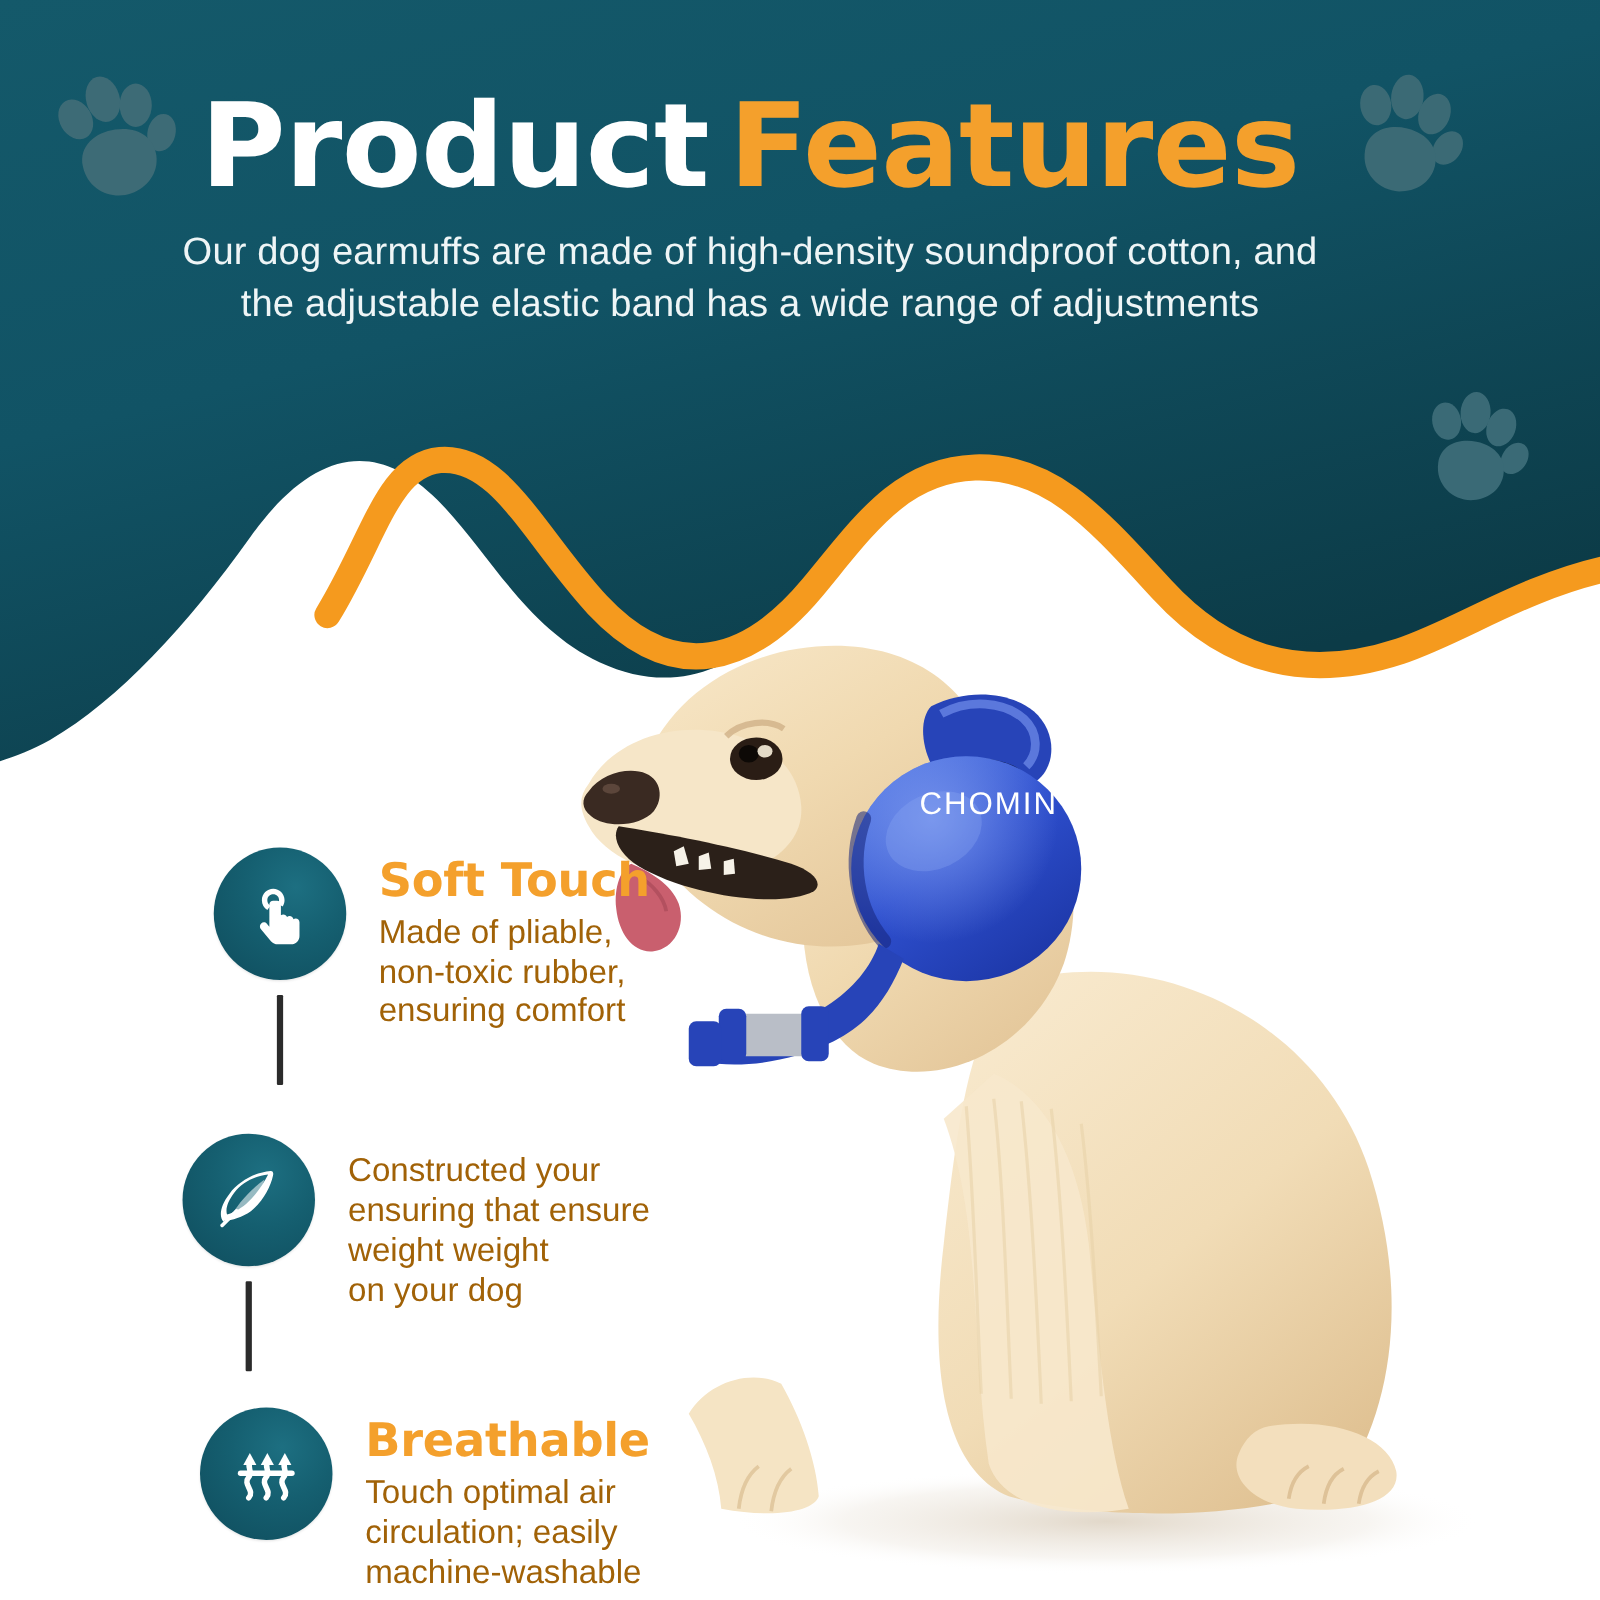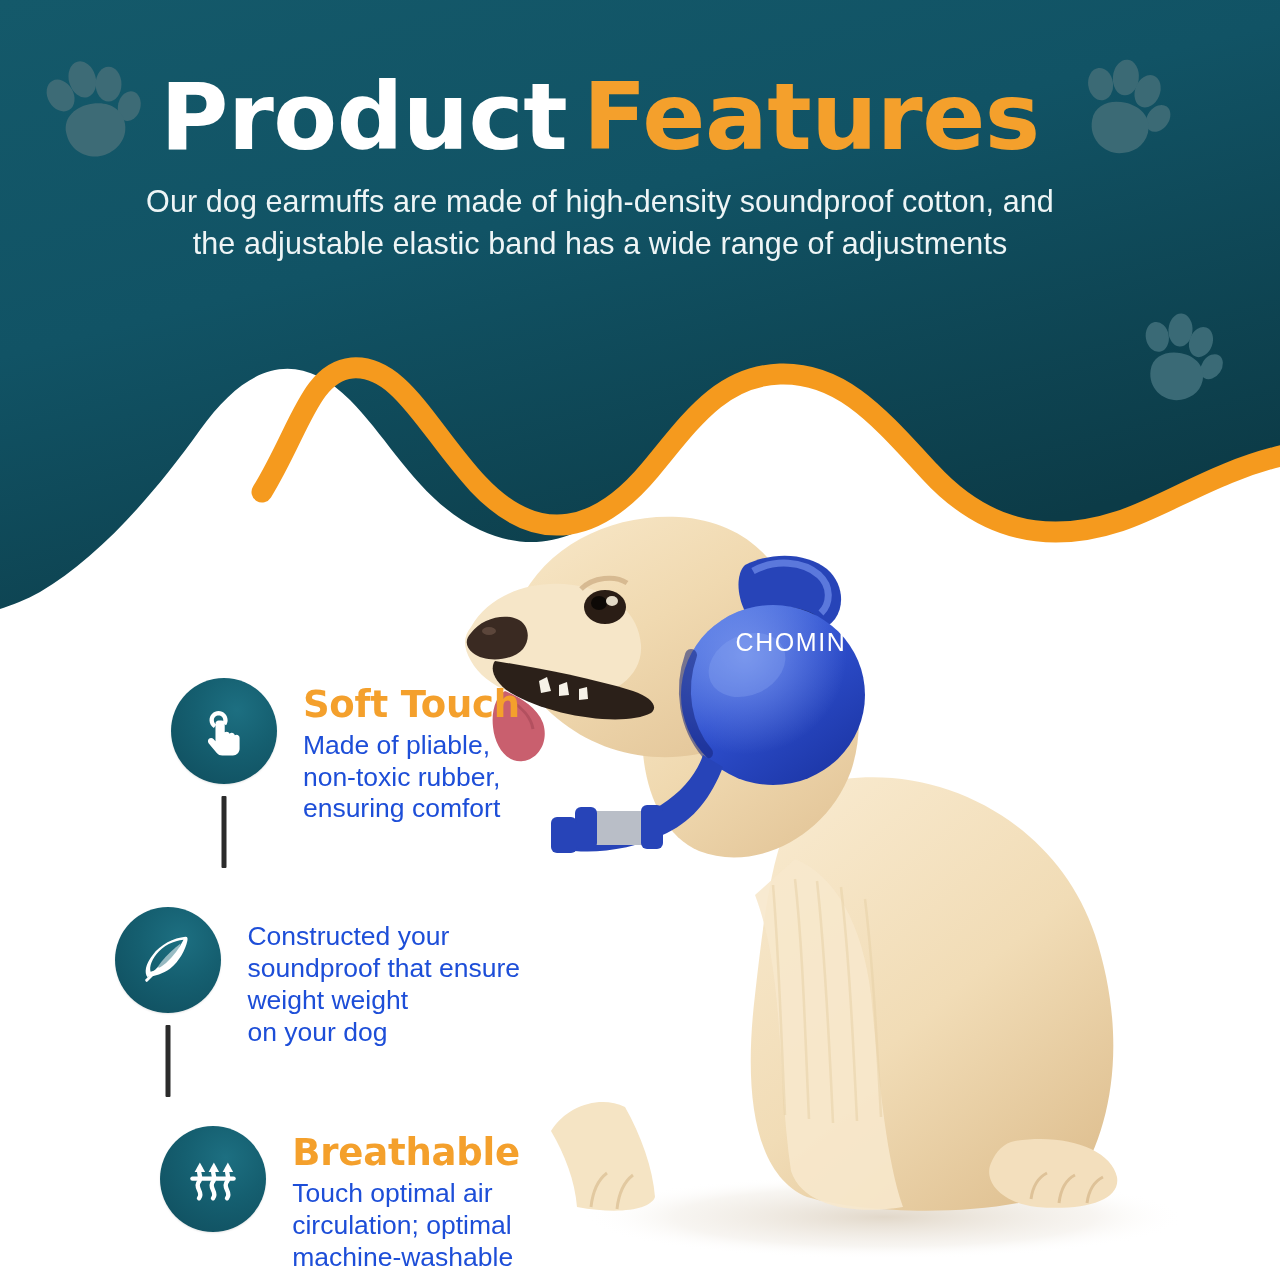--- a/index.html
+++ b/index.html
@@ -79,21 +79,21 @@
   .fhead {
     color:#f4a02c;
     font-size:37px;
     font-weight:700;
     letter-spacing:-0.2px;
     line-height:1.02;
     font-family:"DejaVu Sans", sans-serif;
   }
   .fbody {
     margin-top:6px;
-    color:#1d4ed8;
+    color:#a16207;
     font-size:26.5px;
     line-height:1.2;
     font-weight:400;
     font-family:"Liberation Sans", sans-serif;
   }
   .fbody div { white-space:nowrap; }
 
   
   .dog { position:absolute; left:455px; top:455px; width:790px; height:825px; z-index:4; }
   .dog svg { display:block; }
@@ -348,21 +348,21 @@
                        C21,44 26,41 31,37 C38,31 43,23 45,15 Z" opacity="0.55"></path>
               <path d="M10,53 L22,41" stroke="#ffffff" stroke-width="3" stroke-linecap="round" fill="none"></path>
             </g>
           </svg>
         </div>
         <div class="connector c2"></div>
       </div>
       <div class="ftext">
         <div class="fbody">
           <div>Constructed your</div>
-          <div>soundproof that ensure</div>
+          <div>ensuring that ensure</div>
           <div>weight weight</div>
           <div>on your dog</div>
         </div>
       </div>
     </div>
 
     <div class="feature f3">
       <div class="icon-wrap">
         <div class="icon-circle">
           <svg width="56" height="56" viewBox="0 0 64 64">
@@ -377,21 +377,21 @@
               <path d="M49,13 L55,24 L43,24 Z"></path>
             </g>
             <rect x="6" y="29" width="52" height="5" rx="2.5" fill="#ffffff"></rect>
           </svg>
         </div>
       </div>
       <div class="ftext">
         <div class="fhead">Breathable</div>
         <div class="fbody">
           <div>Touch optimal air</div>
-          <div>circulation; optimal</div>
+          <div>circulation; easily</div>
           <div>machine-washable</div>
         </div>
       </div>
     </div>
 
   </div>
 
 </div>
 
 </body></html>

